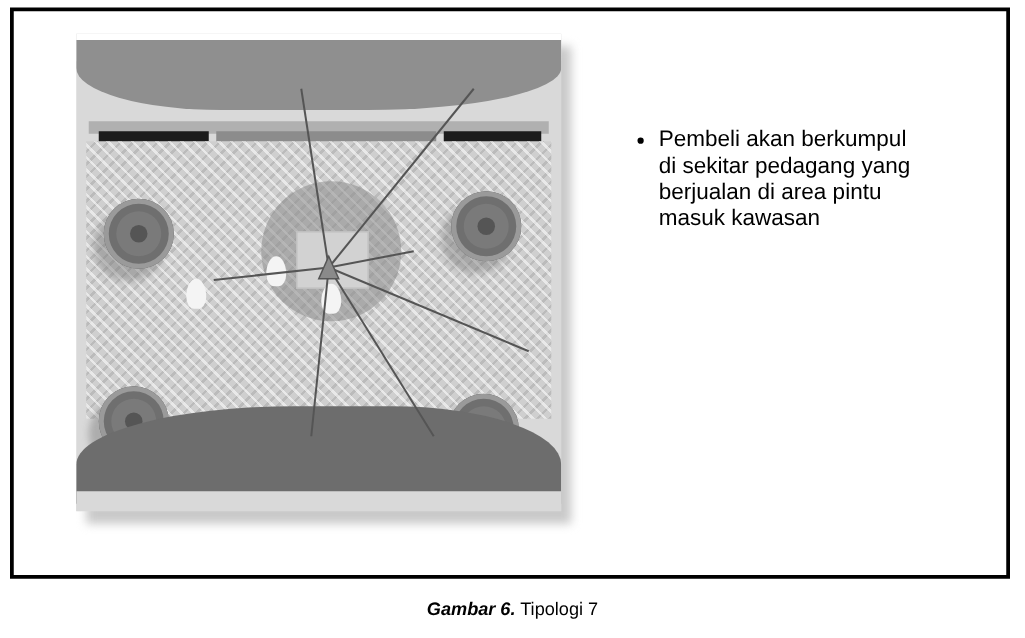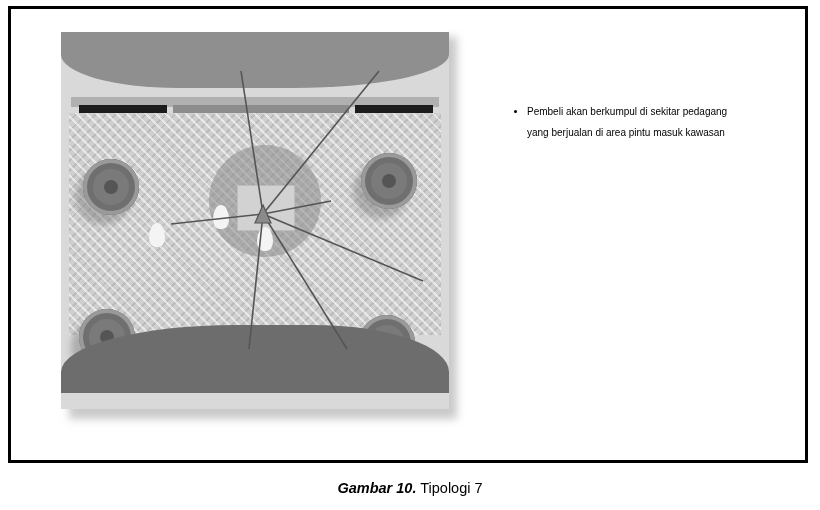--- a/index.html
+++ b/index.html
@@ -219,21 +219,21 @@
     left: 500px;
     top: 92px;
     width: 230px;
   }
   #callout ul {
     margin: 0;
     padding: 0 0 0 16px;
     list-style: disc;
   }
   #callout li {
-    font-size: 10px;
+    font-size: 18px;
     line-height: 21px;
     color: #000;
   }
 
   
   #figure-caption {
     position: absolute;
     left: 0;
     top: 480px;
     width: 820px;
@@ -309,17 +309,17 @@
 
     <div id="callout">
       <ul>
         <li>Pembeli akan berkumpul di sekitar pedagang yang berjualan di area pintu masuk kawasan</li>
       </ul>
     </div>
 
   </div>
 
   <div id="figure-caption">
-    <span class="lbl">Gambar 10.</span>
+    <span class="lbl">Gambar 6.</span>
     <span class="txt"> Tipologi 7</span>
   </div>
 
 </div>
 
 </body></html>

